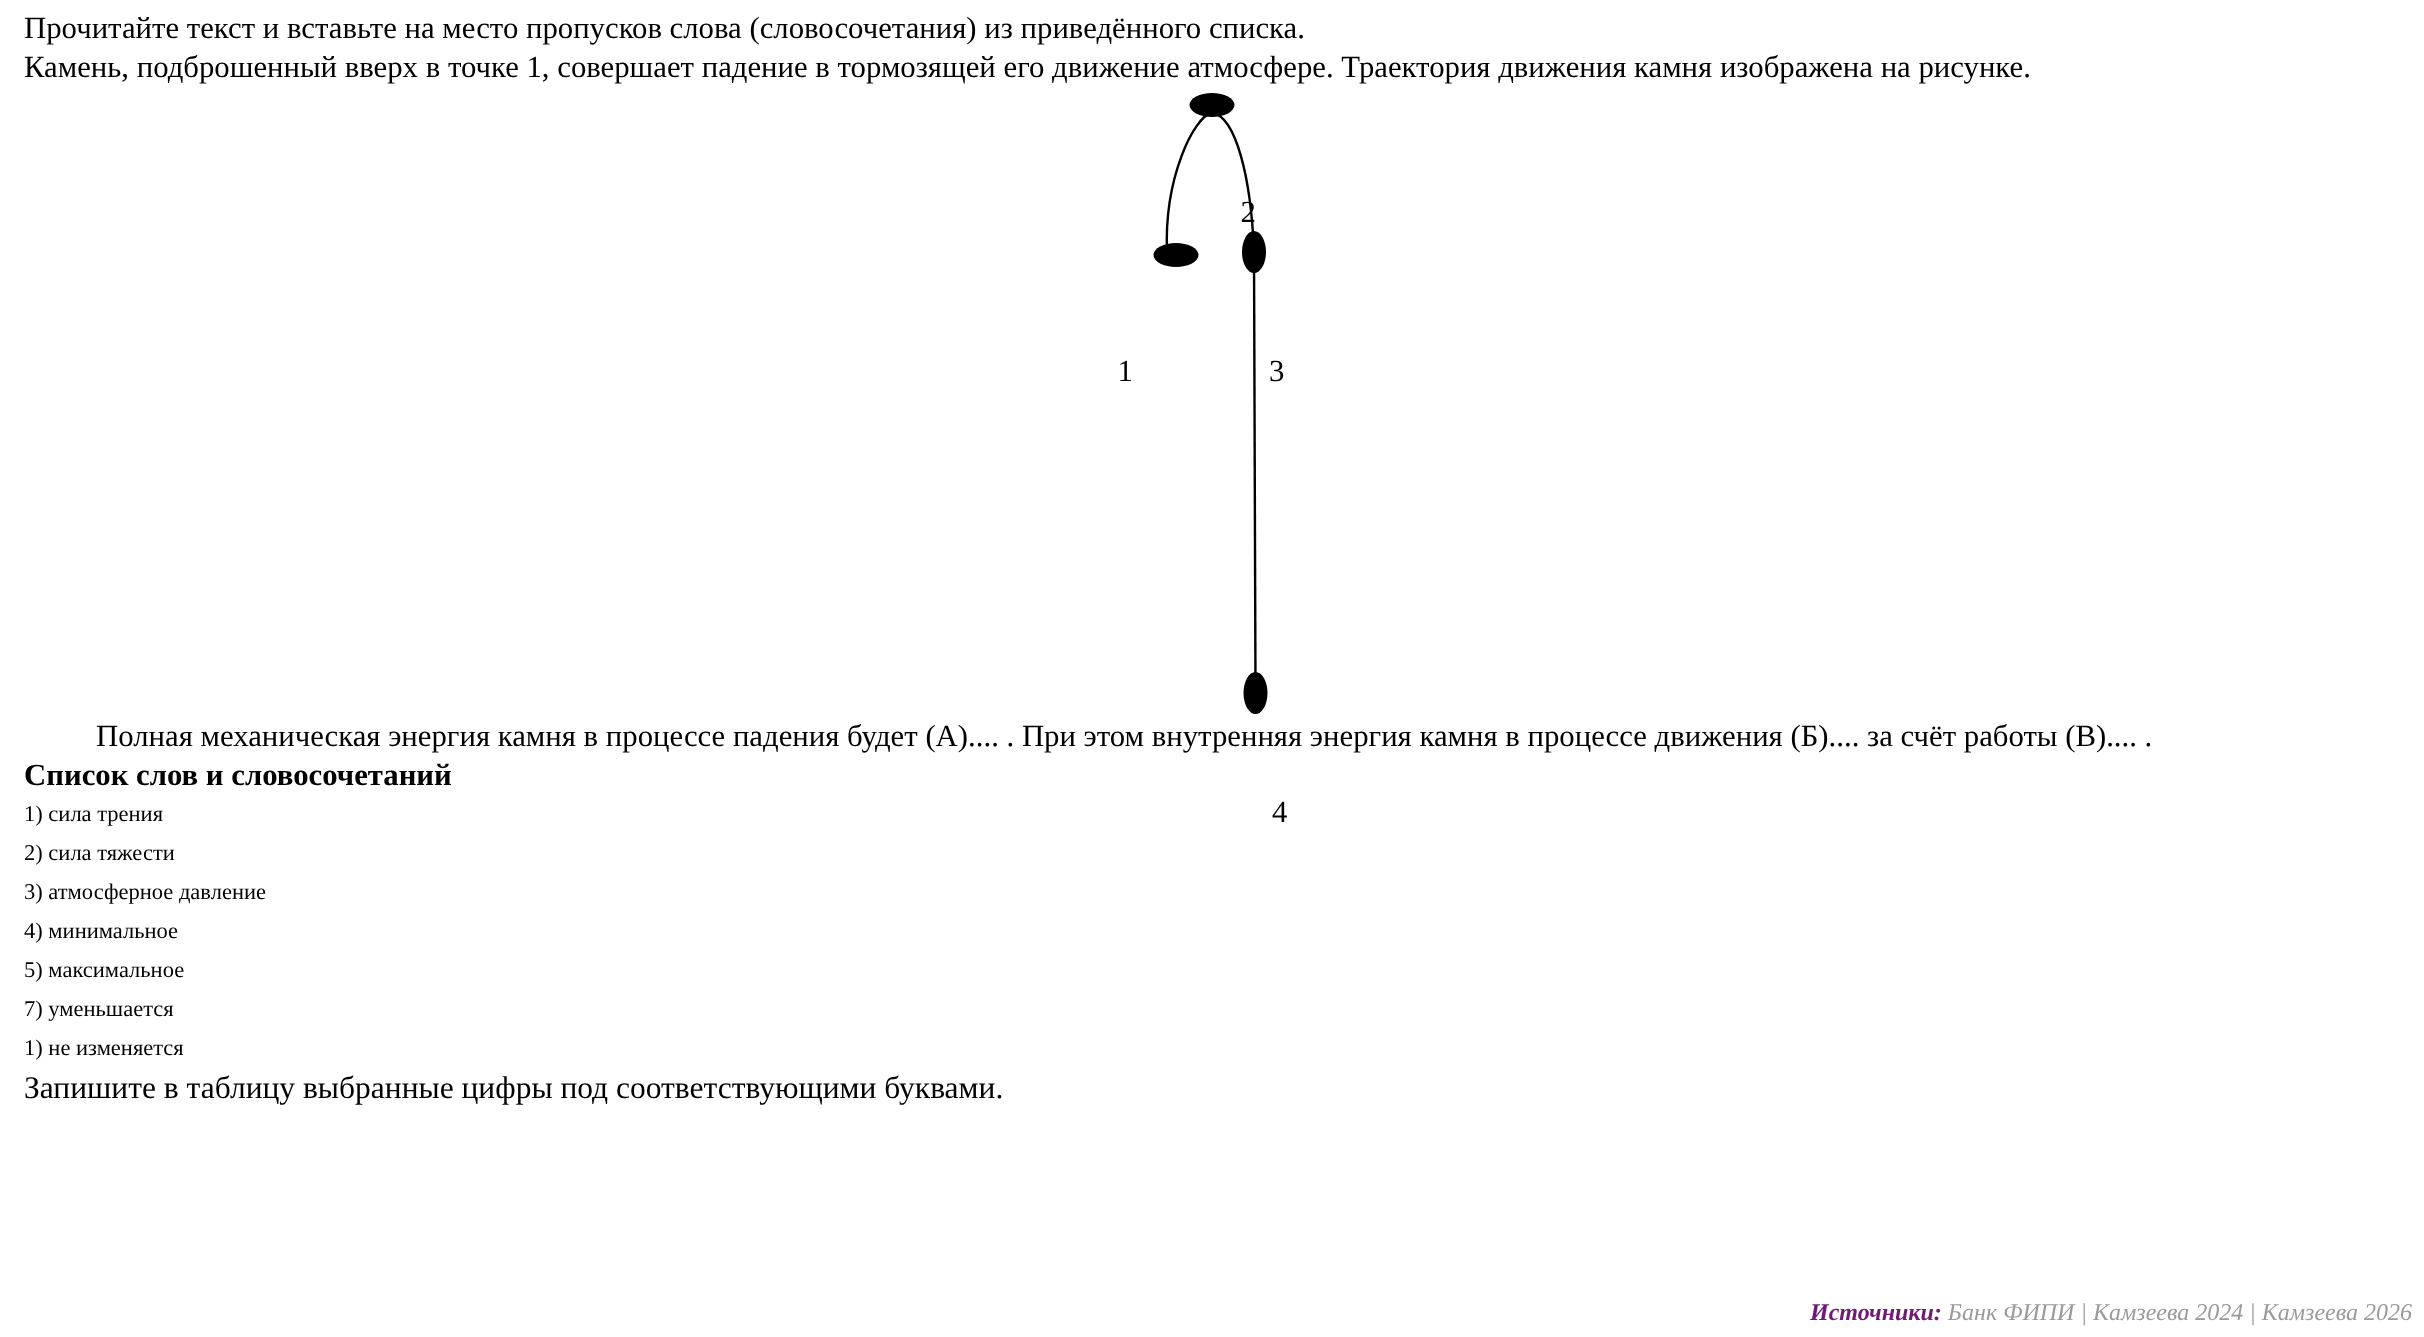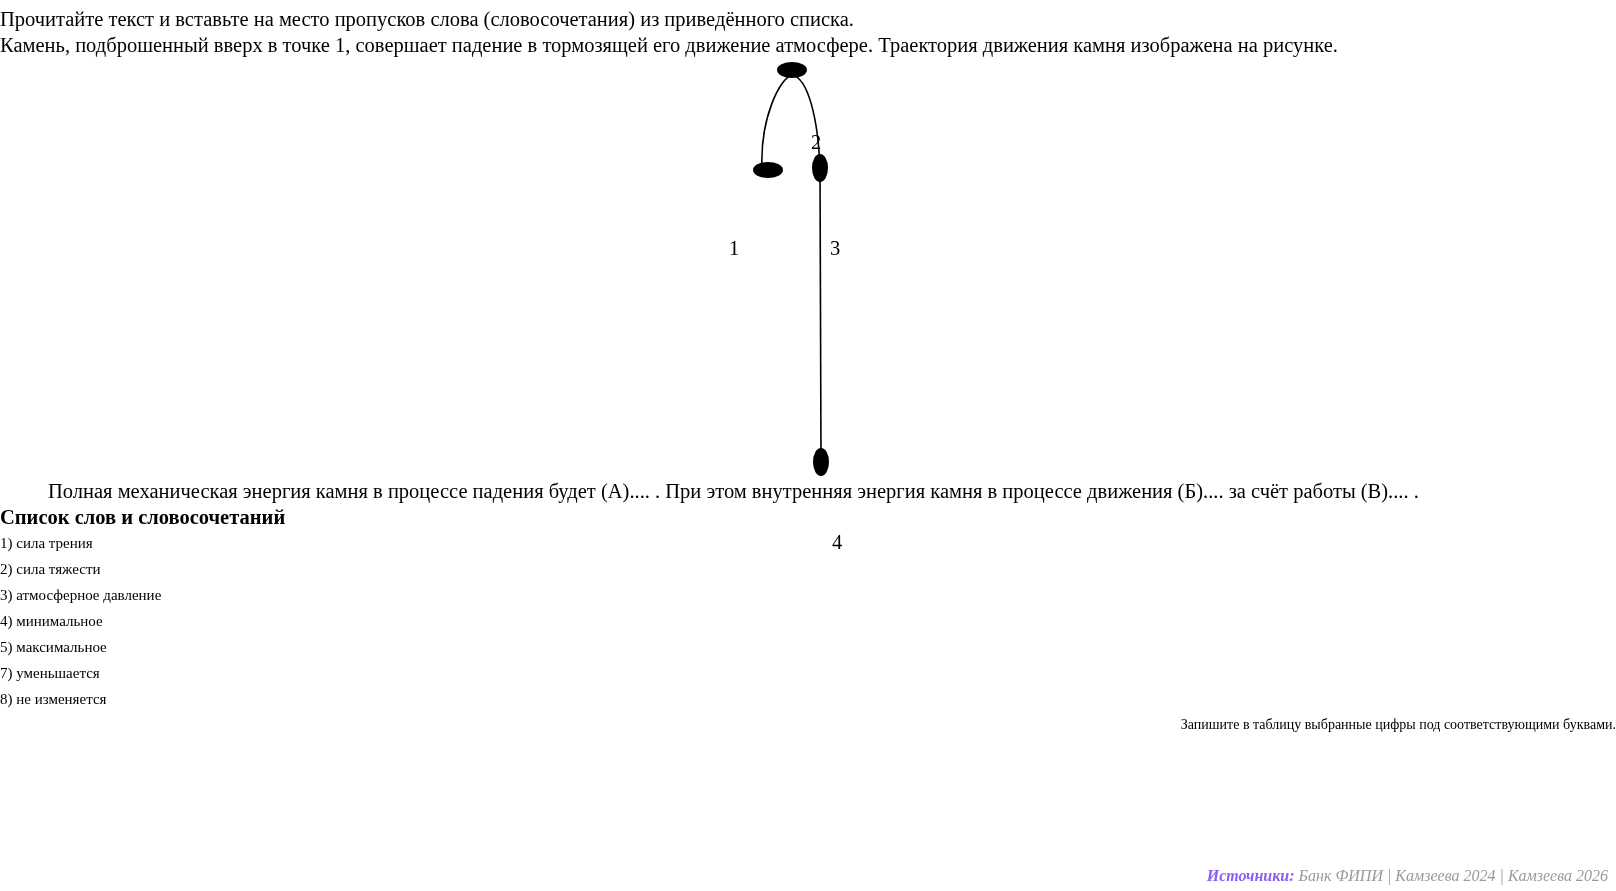--- a/index.html
+++ b/index.html
@@ -13,21 +13,21 @@
     position: relative;
     font-family: "Liberation Serif", serif;
     color: #000000;
     overflow: hidden;
   }
   .page {
     position: relative;
     width: 1616px;
     height: 891px;
     box-sizing: border-box;
-    padding: 6px 0 0 0;
+    padding: 6px 0 0 16px;
   }
   .intro {
     font-size: 20.5px;
     line-height: 26px;
     white-space: nowrap;
   }
   .figure-wrap {
     position: relative;
     width: 1616px;
     height: 420px;
@@ -52,36 +52,35 @@
   .list-title {
     font-size: 20.5px;
     line-height: 26px;
     font-weight: bold;
   }
   .list-item {
     font-size: 15px;
     line-height: 26px;
   }
   .closing {
-    font-size: 14px;
+    font-size: 21px;
     line-height: 26px;
-    text-align: right;
   }
   .footer {
     position: absolute;
     right: 8px;
     bottom: 6px;
     font-size: 16px;
     font-family: "Liberation Serif", serif;
     color: #8a8a8a;
     font-style: italic;
   }
   .footer .src-label {
     font-weight: bold;
-    color: #8b5cf6;
+    color: #701a75;
     font-style: italic;
   }
   .footer .src-value {
     color: #9a9a9a;
     font-style: italic;
     margin-top: 39px;
   }
 </style>
 </head>
 <body>
@@ -118,21 +117,21 @@
   </div>
 
   <div class="list-title">Список слов и словосочетаний</div>
   <div>
     <div class="list-item">1) сила трения</div>
     <div class="list-item">2) сила тяжести</div>
     <div class="list-item">3) атмосферное давление</div>
     <div class="list-item">4) минимальное</div>
     <div class="list-item">5) максимальное</div>
     <div class="list-item">7) уменьшается</div>
-    <div class="list-item">8) не изменяется</div>
+    <div class="list-item">1) не изменяется</div>
   </div>
 
   <div class="closing">Запишите в таблицу выбранные цифры под соответствующими буквами.</div>
 
   <div class="footer">
     <span class="src-label">Источники:</span>
     <span class="src-value">Банк ФИПИ | Камзеева 2024 | Камзеева 2026</span>
   </div>
 
 </div>

